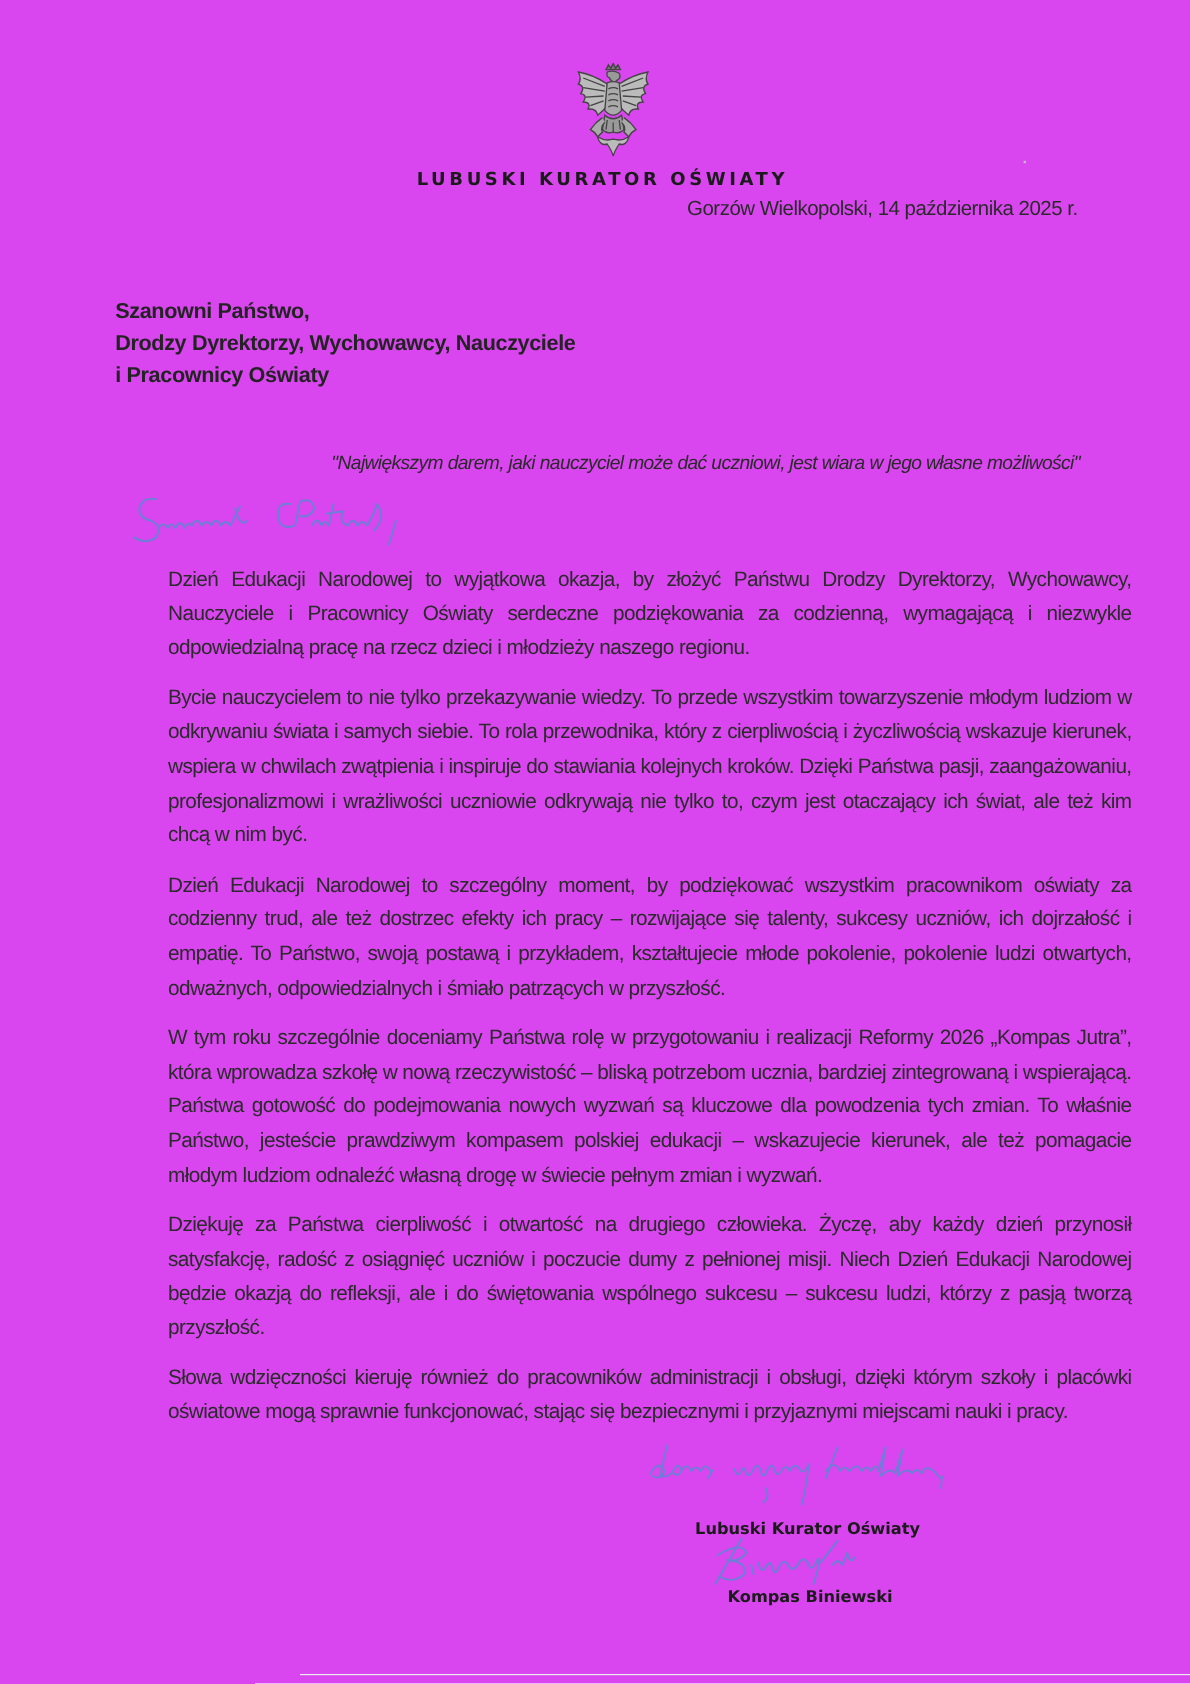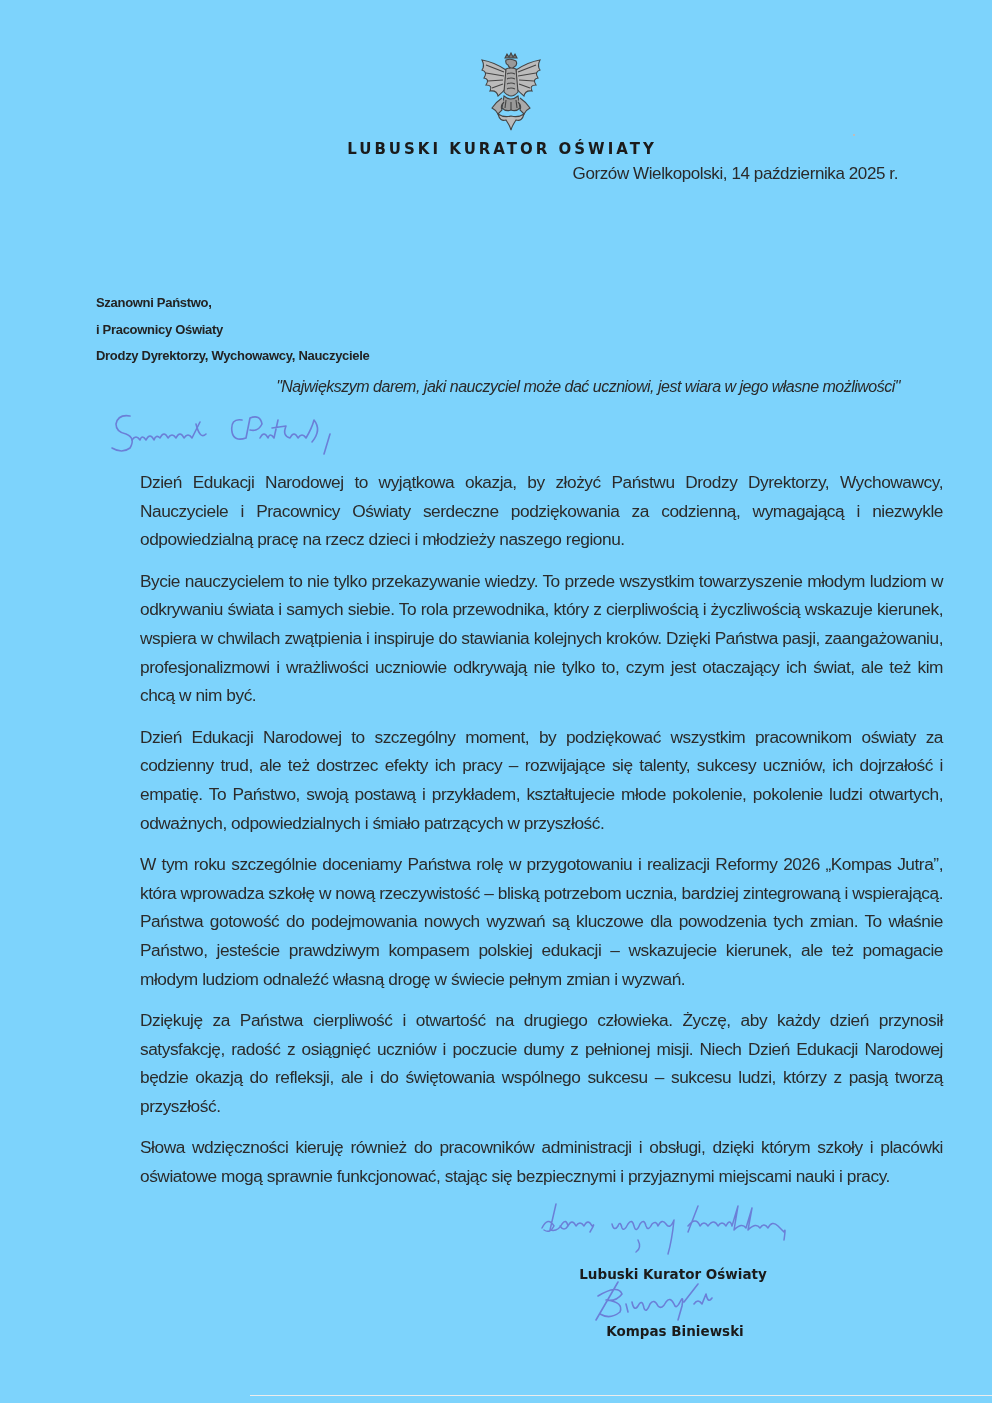--- a/index.html
+++ b/index.html
@@ -12,21 +12,21 @@
       height: 1403px;
       position: relative;
       overflow: hidden;
       font-family: "Liberation Sans", sans-serif;
       color: #1f1f1f;
     }
     .page {
       position: absolute;
       left: 0; top: 0;
       width: 992px; height: 1403px;
-      background: #7dd3fc;
+      background: #d946ef;
     }
     .emblem {
       position: absolute;
       left: 476px;
       top: 52px;
       width: 70px;
       height: 80px;
     }
     .institution {
       position: absolute;
@@ -46,26 +46,25 @@
       top: 164px;
       right: 94px;
       font-size: 17px;
       letter-spacing: -0.4px;
       color: #2a2a2a;
     }
     .addressee {
       position: absolute;
       top: 246px;
       left: 96px;
-      font-size: 13px;
+      font-size: 18px;
       font-weight: bold;
       line-height: 26.7px;
       letter-spacing: -0.3px;
       color: #232323;
-      margin-top: 44px;
     }
     .quote {
       position: absolute;
       top: 374px;
       right: 92px;
       text-align: right;
       font-size: 16px;
       font-style: italic;
       line-height: 26px;
       letter-spacing: -0.5px;
@@ -152,22 +151,22 @@
   </svg>
 
   <div class="institution">LUBUSKI KURATOR OŚWIATY</div>
 
   <div class="scan-mark"></div>
 
   <div class="dateline">Gorzów Wielkopolski, 14 października 2025 r.</div>
 
   <div class="addressee">
     <div>Szanowni Państwo,</div>
+    <div>Drodzy Dyrektorzy, Wychowawcy, Nauczyciele</div>
     <div>i Pracownicy Oświaty</div>
-    <div>Drodzy Dyrektorzy, Wychowawcy, Nauczyciele</div>
   </div>
 
   <div class="quote">
     <div>"Największym darem, jaki nauczyciel może dać uczniowi, jest wiara w jego własne możliwości"</div>
   </div>
 
   <svg class="handwriting hw-greeting" viewBox="0 0 300 56">
     <g fill="none" stroke="#6b7fd7" stroke-width="1.6" stroke-linecap="round" stroke-linejoin="round">
       <path d="M20 12 Q8 10 6 20 Q6 28 16 30 Q26 34 20 44 Q12 50 2 44"></path>
       <path d="M22 36 Q26 30 30 36 Q32 30 36 36 Q40 28 44 36 Q46 30 50 34 Q54 26 58 34 Q62 28 66 34 Q70 26 74 34 Q78 28 82 34 L90 18"></path>

